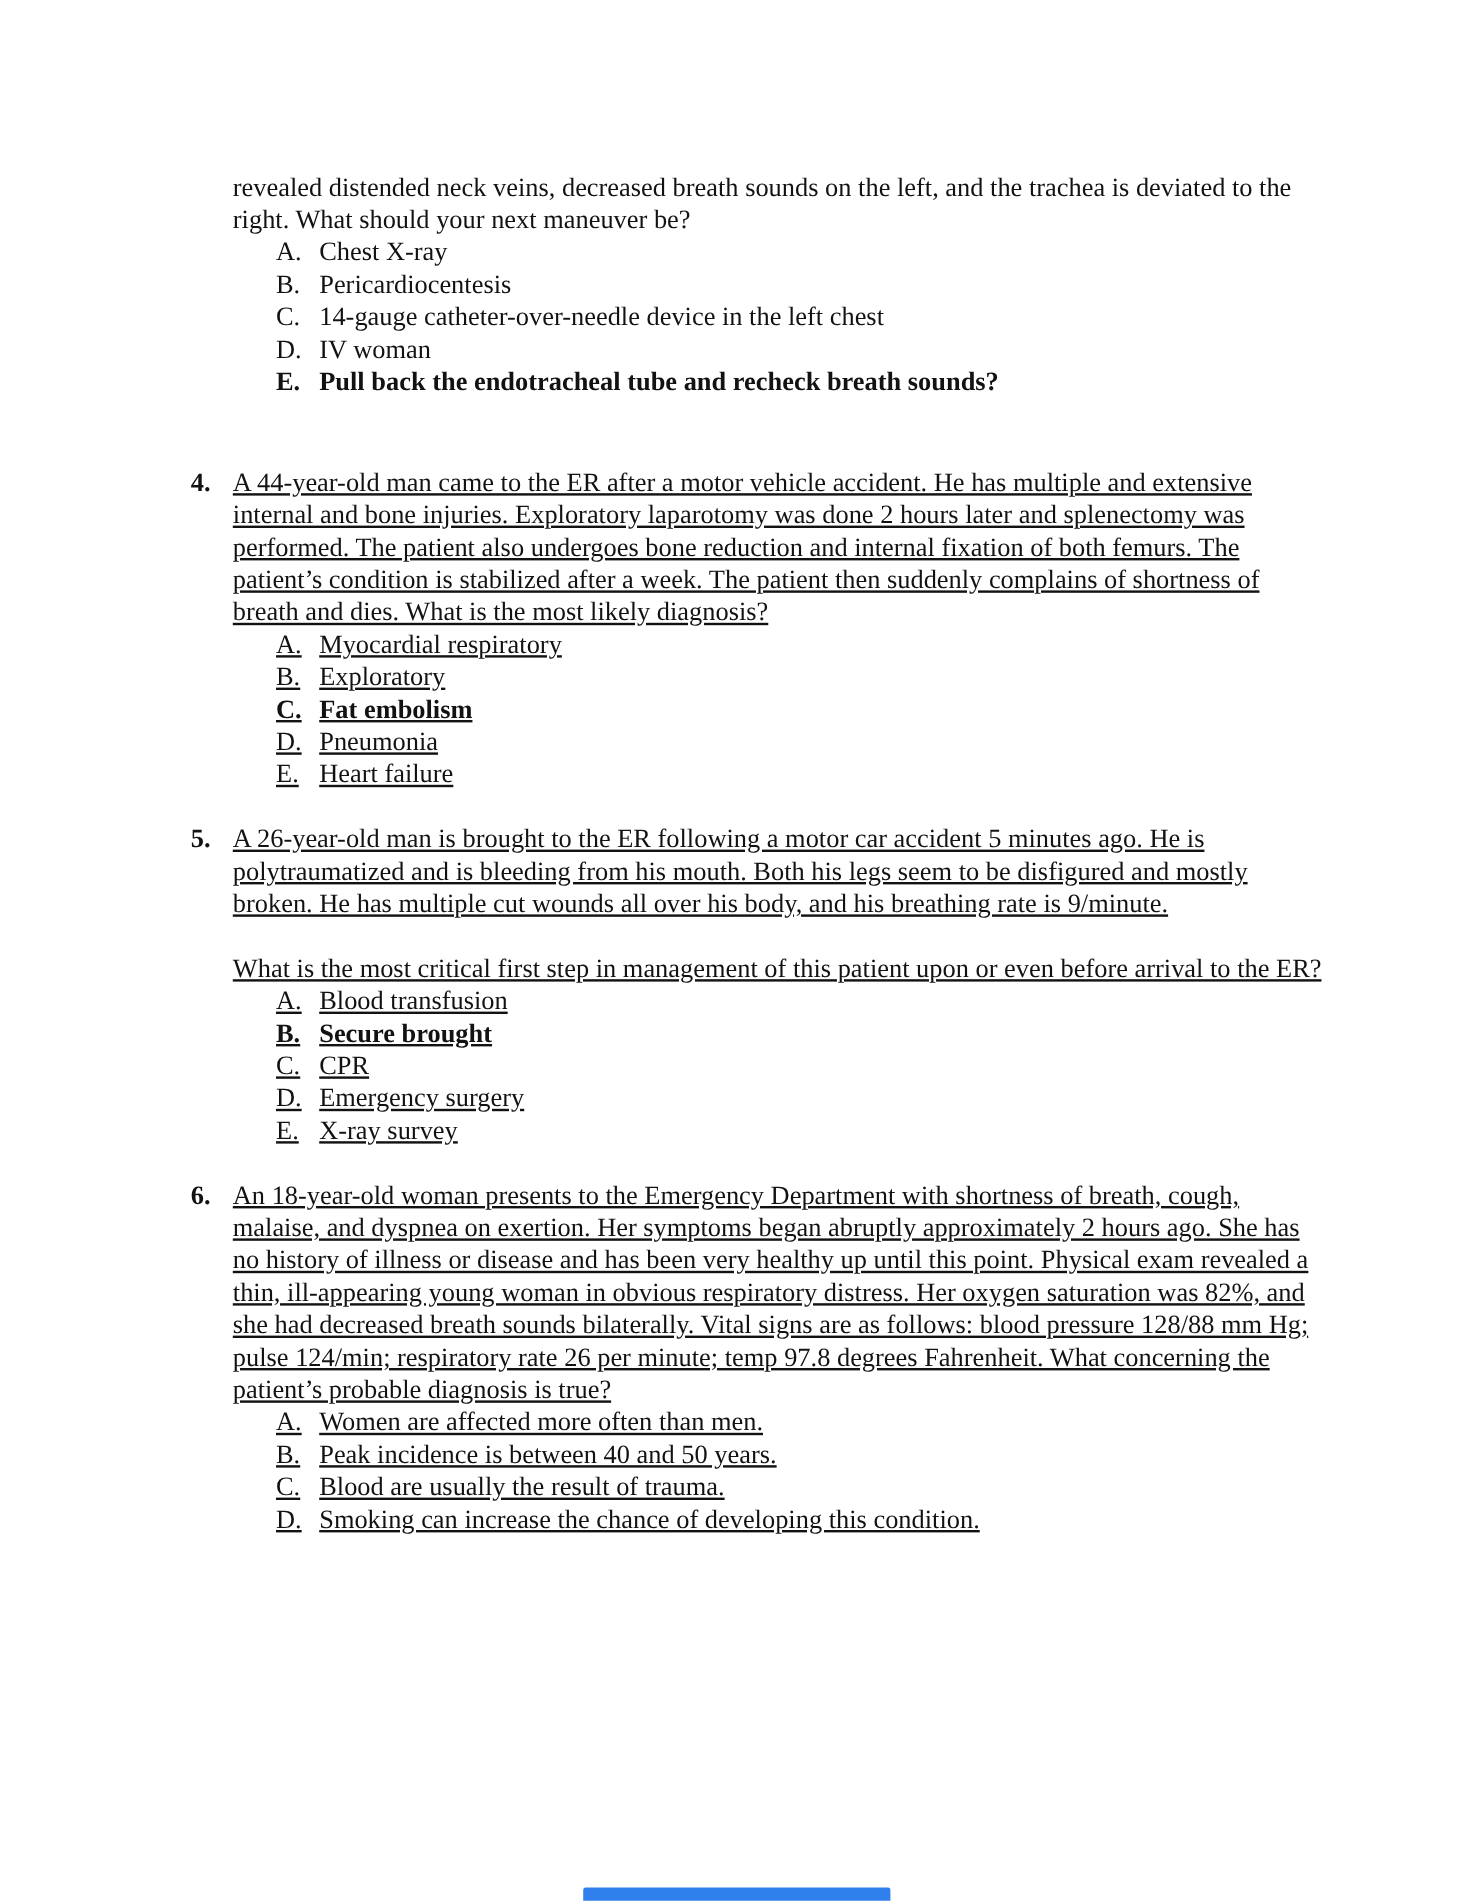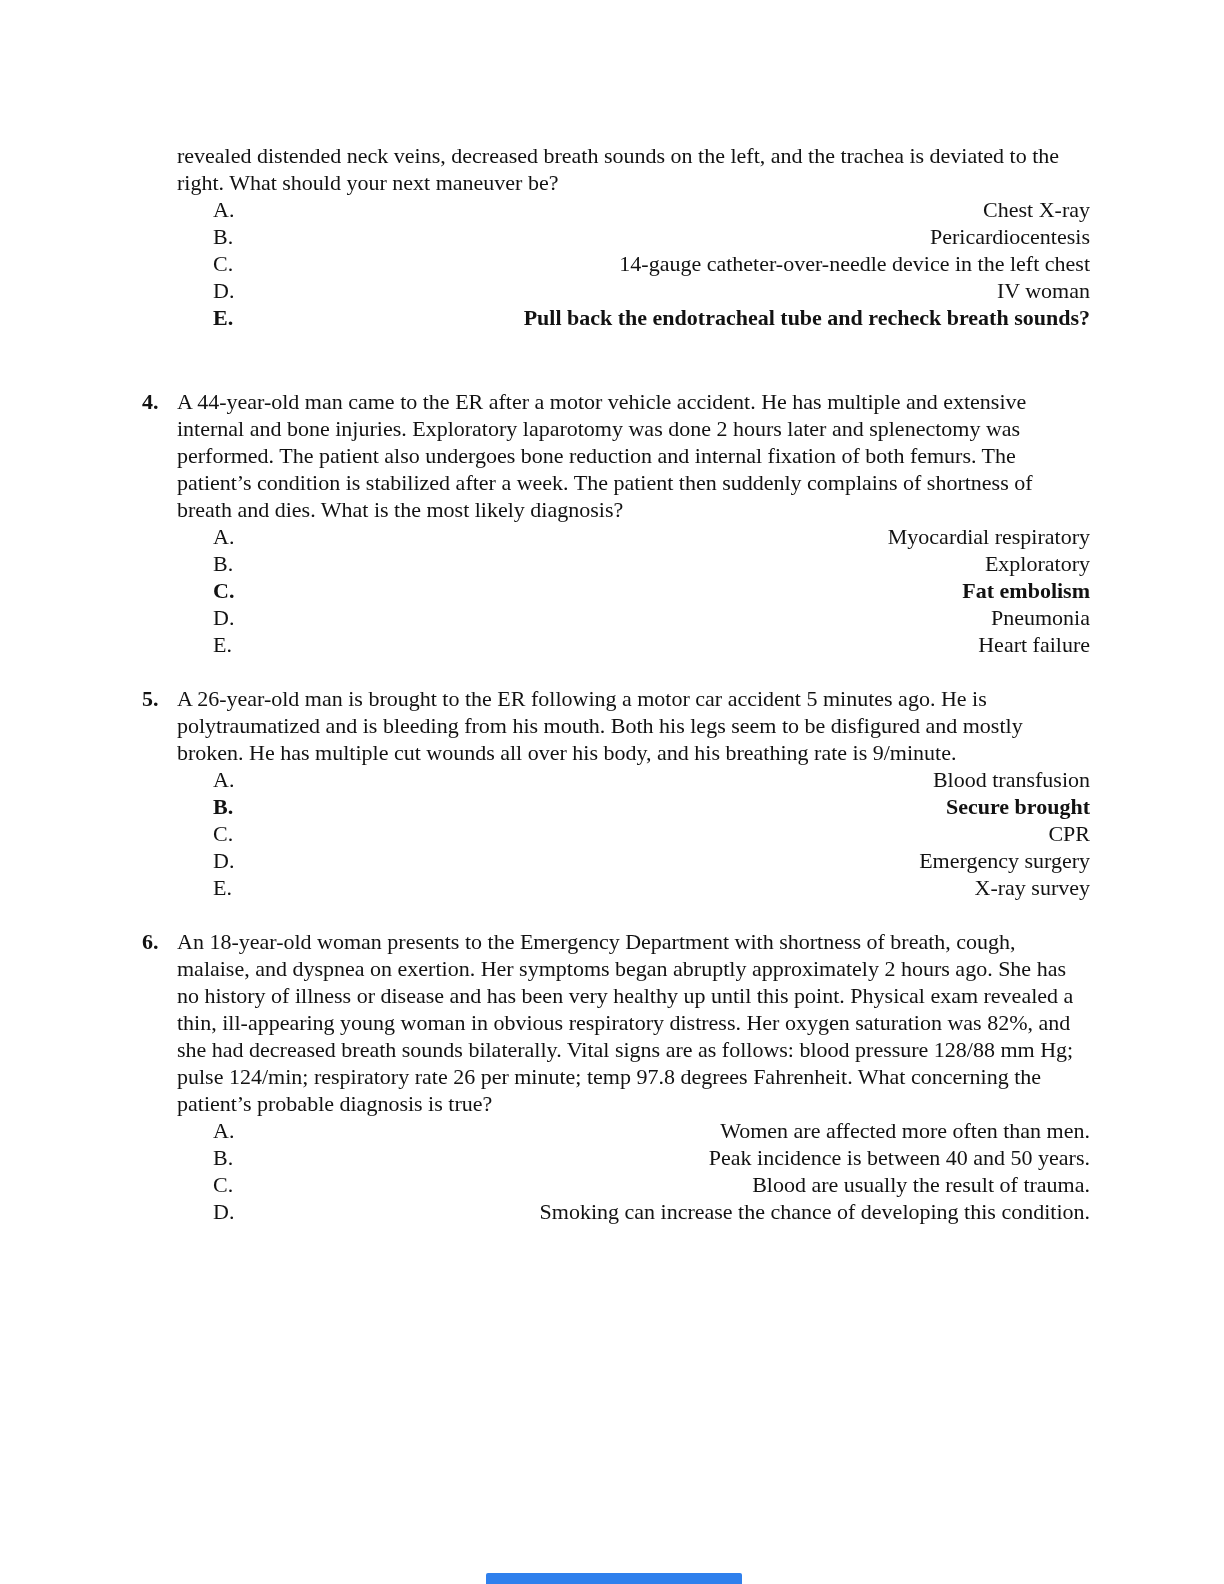--- a/index.html
+++ b/index.html
@@ -9,34 +9,34 @@
     background: #ffffff;
     position: relative;
     overflow: hidden;
     font-family: "Liberation Serif", "DejaVu Serif", serif;
     font-size: 22px;
     line-height: 27px;
     color: #121212;
   }
   .content {
     position: absolute;
-    left: 142px;
+    left: 159px;
     top: 142px;
     width: 948px;
   }
   p { margin: 0; }
   .intro { margin-left: 35px; }
   .question { display: flex; margin-top: 27px; }
   .question.gap-large { margin-top: 57px; }
   .q-num { width: 35px; flex: none; font-weight: bold; }
-  .q-body { flex: 1; min-width: 0; }
+  .q-body { flex: 1; min-width: 0; text-decoration: underline; }
   .opts { margin-left: 36px; }
   .opt { display: flex; }
   .opt-letter { width: 36px; flex: none; }
-  .opt-text { flex: 1; text-align: right; }
+  .opt-text { flex: 1; }
   .bold { font-weight: bold; }
   .para-gap { margin-top: 27px; }
   .bottom-bar {
     position: absolute;
     left: 486px;
     bottom: 0;
     width: 256px;
     height: 11px;
     background: #2f80ed;
     border-radius: 2px 2px 0 0;
@@ -99,20 +99,21 @@
           <span class="opt-text">Heart failure</span>
         </div>
       </div>
     </div>
   </div>
 
   <div class="question">
     <div class="q-num">5.</div>
     <div class="q-body">
       <p>A 26-year-old man is brought to the ER following a motor car accident 5 minutes ago. He is polytraumatized and is bleeding from his mouth. Both his legs seem to be disfigured and mostly broken. He has multiple cut wounds all over his body, and his breathing rate is 9/minute.</p>
+      <p class="para-gap">What is the most critical first step in management of this patient upon or even before arrival to the ER?</p>
       <div class="opts">
         <div class="opt">
           <span class="opt-letter">A.</span>
           <span class="opt-text">Blood transfusion</span>
         </div>
         <div class="opt bold">
           <span class="opt-letter">B.</span>
           <span class="opt-text">Secure brought</span>
         </div>
         <div class="opt">

